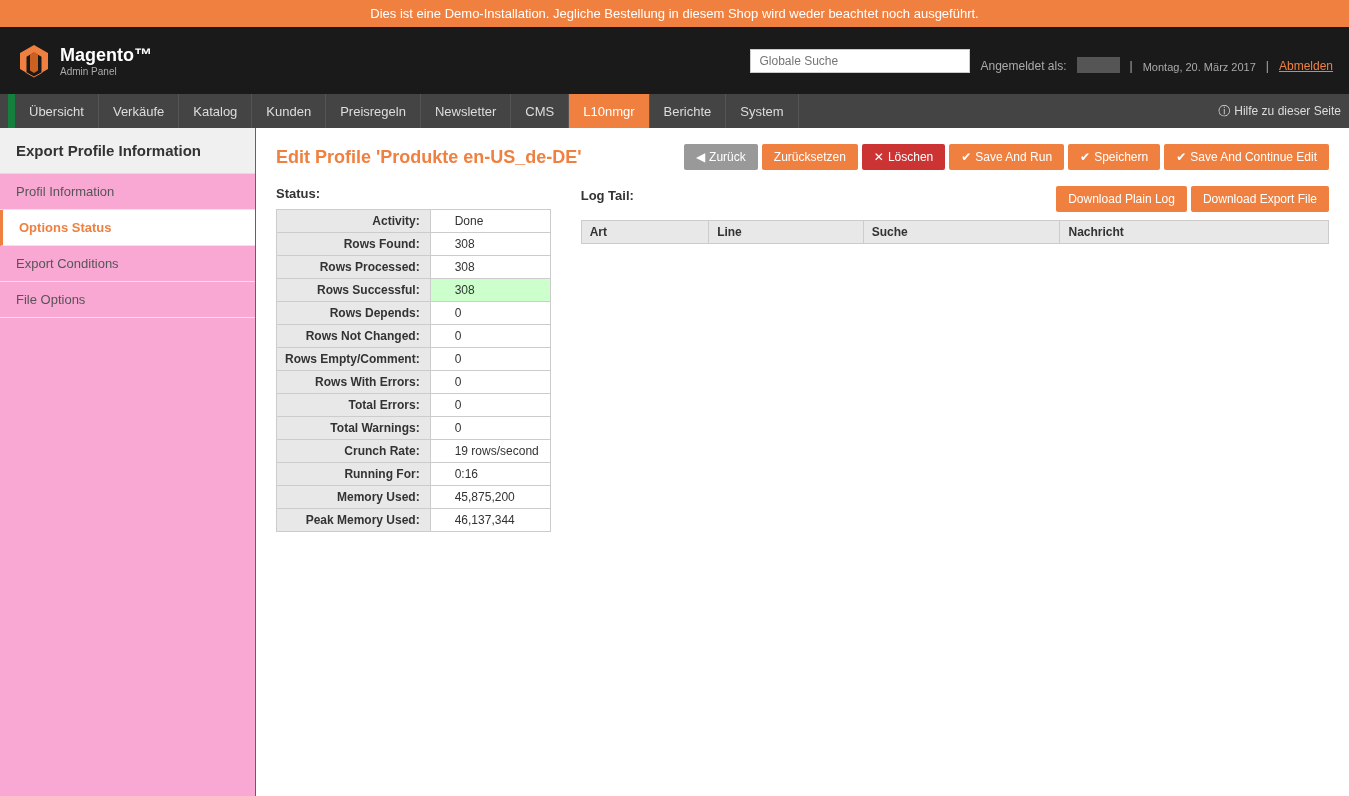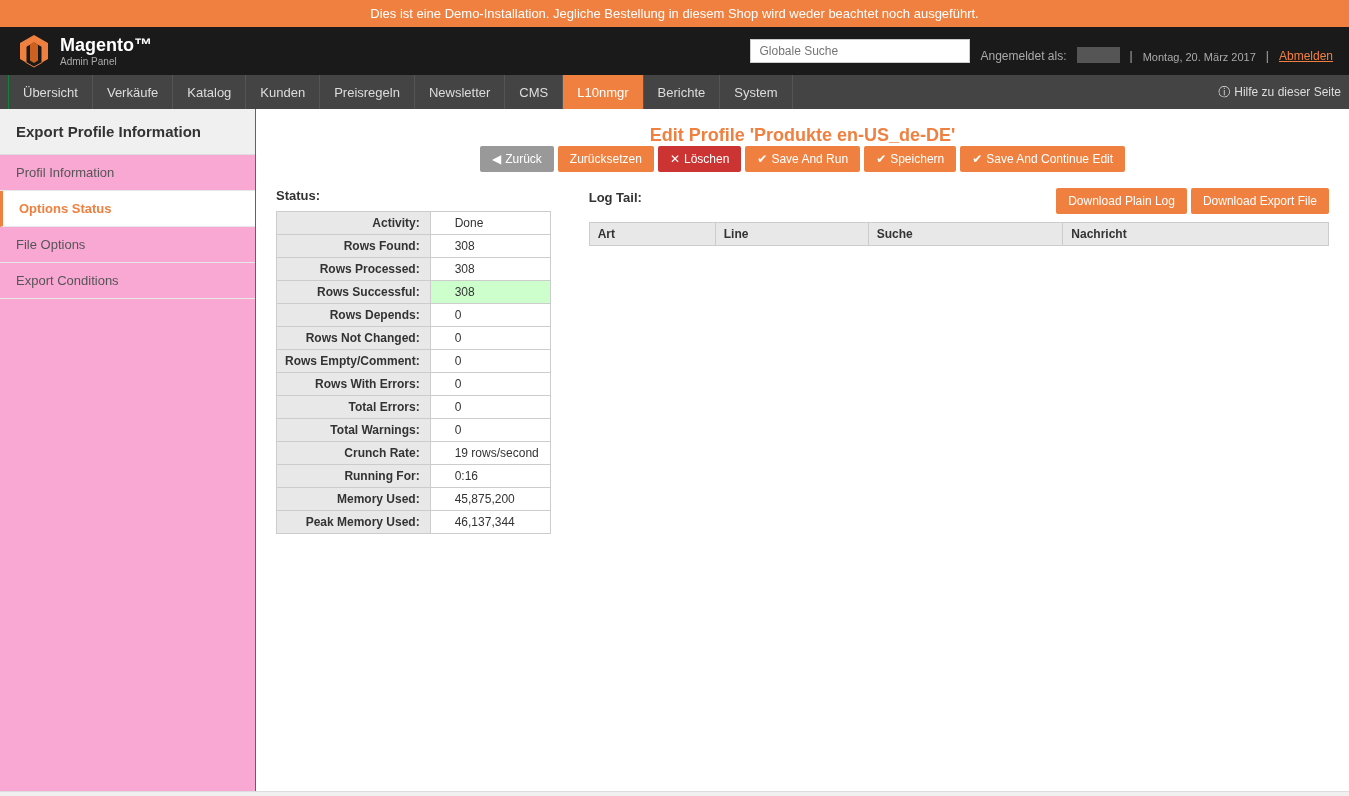--- a/index.html
+++ b/index.html
@@ -14,21 +14,21 @@
       font-size: 13px;
     }
 
     
     #top-bar {
       background: #1a1a1a;
       display: flex;
       align-items: center;
       justify-content: space-between;
       padding: 0 16px;
-      height: 48px;
+      height: 67px;
     }
     #logo-area {
       display: flex;
       align-items: center;
       gap: 8px;
     }
     #logo-icon {
       width: 36px;
       height: 36px;
     }
@@ -68,21 +68,21 @@
     .nav-item {
       padding: 0 14px;
       height: 100%;
       display: flex;
       align-items: center;
       color: #ddd;
       cursor: pointer;
       font-size: 13px;
       border-right: 1px solid #555;
     }
-    .nav-item:first-child { border-left: 1px solid #15803d; }
+    .nav-item:first-child { border-left: 7px solid #15803d; }
     .nav-item.active { background: #f08040; color: #fff; }
     #nav-help {
       color: #ddd;
       font-size: 12px;
       cursor: pointer;
       display: flex;
       align-items: center;
       gap: 4px;
     }
 
@@ -128,21 +128,20 @@
       padding: 16px 20px;
       background: #fff;
     }
 
     
     #page-header {
       display: flex;
       align-items: center;
       justify-content: space-between;
       margin-bottom: 16px;
-      flex-direction: column;
     }
     #page-title {
       color: #f08040;
       font-size: 18px;
       font-weight: bold;
     }
     #action-buttons {
       display: flex;
       gap: 4px;
       flex-wrap: wrap;
@@ -158,21 +157,21 @@
       gap: 4px;
       white-space: nowrap;
     }
     .btn-gray { background: #999; color: #fff; }
     .btn-orange { background: #f08040; color: #fff; }
     .btn-red { background: #cc3333; color: #fff; }
 
     
     #status-section {
       display: flex;
-      gap: 38px;
+      gap: 30px;
       align-items: flex-start;
     }
     #status-left { flex: 0 0 auto; }
     #status-right { flex: 1; }
 
     #status-label {
       font-size: 13px;
       font-weight: bold;
       margin-bottom: 8px;
       color: #333;
@@ -293,22 +292,22 @@
     <span style="color:#ddd;">Hilfe zu dieser Seite</span>
   </div>
 </div>
 
 <div id="content-wrapper">
 
   <div id="sidebar">
     <div id="sidebar-title">Export Profile Information</div>
     <div class="sidebar-item">Profil Information</div>
     <div class="sidebar-item active">Options Status</div>
+    <div class="sidebar-item">Export Conditions</div>
     <div class="sidebar-item">File Options</div>
-    <div class="sidebar-item">Export Conditions</div>
   </div>
 
   <div id="main-content">
 
     <div id="page-header">
       <div id="page-title">Edit Profile 'Produkte en-US_de-DE'</div>
       <div id="action-buttons">
         <button class="btn btn-gray">
           <span>◀</span>
           <span>Zurück</span>

